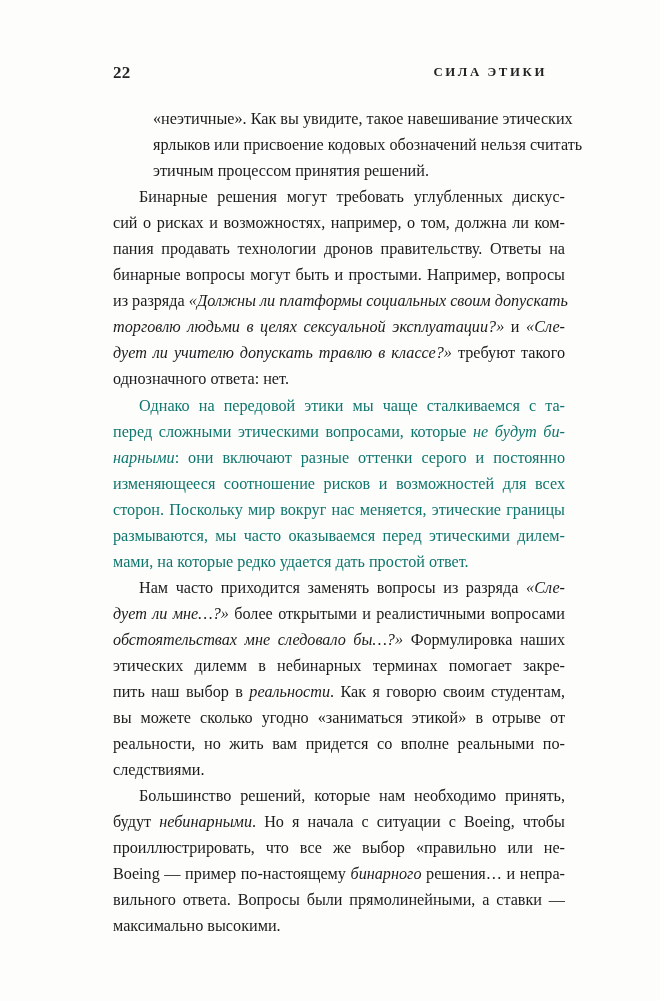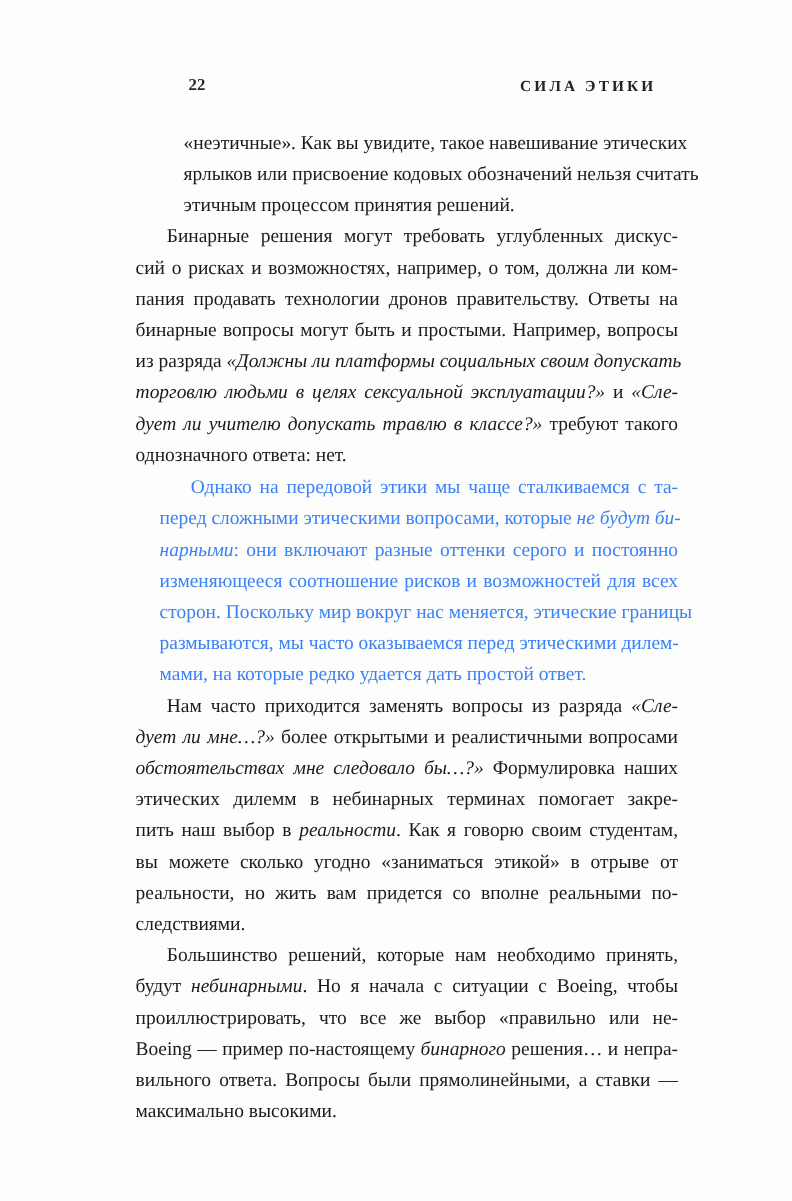--- a/index.html
+++ b/index.html
@@ -27,27 +27,26 @@
   .running-head {
     position: absolute;
     top: 62px;
     left: 113px;
     width: 452px;
     height: 20px;
     display: flex;
     align-items: center;
   }
   .folio {
-    font-size: 14px;
+    font-size: 17px;
     font-weight: bold;
     letter-spacing: 0.2px;
     color: #262626;
     line-height: 1;
     flex: 0 0 auto;
-    margin-left: 44px;
   }
   .head-title {
     flex: 1 1 auto;
     text-align: right;
     font-size: 12.8px;
     font-weight: bold;
     letter-spacing: 2.6px;
     text-transform: uppercase;
     color: #232323;
     line-height: 1;
@@ -116,21 +115,21 @@
       <p class="para" style="text-indent: 0px; color: rgb(27, 27, 27);">
         <span class="ln ind"><span>Бинарные решения могут требовать углубленных дискус-</span></span>
         <span class="ln"><span>сий о рисках и возможностях, например, о том, должна ли ком-</span></span>
         <span class="ln"><span>пания продавать технологии дронов правительству. Ответы на</span></span>
         <span class="ln"><span>бинарные вопросы могут быть и простыми. Например, вопросы</span></span>
         <span class="ln"><span>из разряда </span><i>«Должны ли платформы социальных своим допускать</i></span>
         <span class="ln"><i>торговлю людьми в целях сексуальной эксплуатации?»</i><span> и </span><i>«Сле-</i></span>
         <span class="ln"><i>дует ли учителю допускать травлю в классе?»</i><span> требуют такого</span></span>
         <span class="ln last"><span>однозначного ответа: нет.</span></span>
       </p>
-      <p class="para" style="text-indent: 0px; color: #3b82f6; margin-left: 20px;">
+      <p class="para" style="text-indent: 0px; color: #0f766e;">
         <span class="ln ind"><span>Однако на передовой этики мы чаще сталкиваемся с та-</span></span>
         <span class="ln"><span>перед сложными этическими вопросами, которые </span><i>не будут би-</i></span>
         <span class="ln"><i>нарными</i><span>: они включают разные оттенки серого и постоянно</span></span>
         <span class="ln"><span>изменяющееся соотношение рисков и возможностей для всех</span></span>
         <span class="ln"><span>сторон. Поскольку мир вокруг нас меняется, этические границы</span></span>
         <span class="ln"><span>размываются, мы часто оказываемся перед этическими дилем-</span></span>
         <span class="ln last"><span>мами, на которые редко удается дать простой ответ.</span></span>
       </p>
       <p class="para" style="text-indent: 0px; color: rgb(27, 27, 27);">
         <span class="ln ind"><span>Нам часто приходится заменять вопросы из разряда </span><i>«Сле-</i></span>

